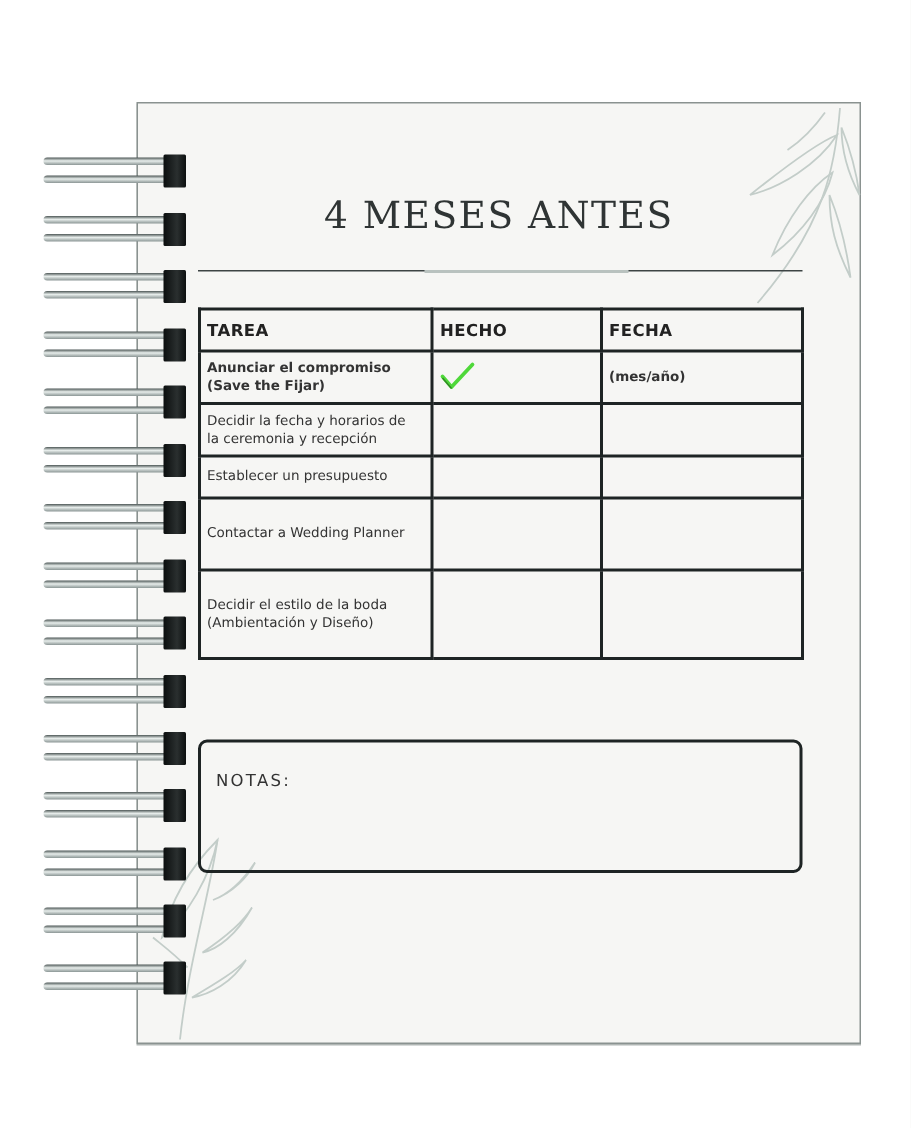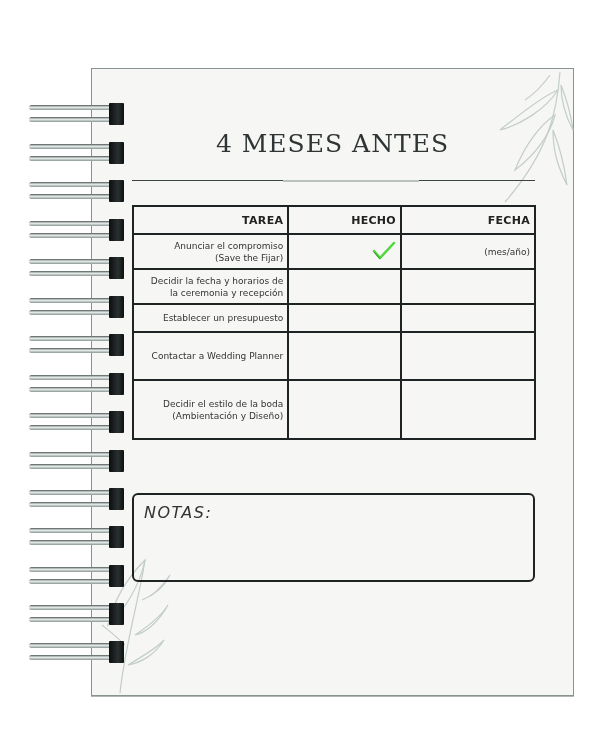--- a/index.html
+++ b/index.html
@@ -3,27 +3,27 @@
 <meta charset="utf-8">
 <style>
   html, body { margin:0; padding:0; }
   body { width:607px; height:752px; background:#ffffff; position:relative; overflow:hidden; font-family:"DejaVu Sans", sans-serif; }
   .page { position:absolute; left:91px; top:68px; width:483px; height:628px; background:#f6f6f4; border:1px solid #8a9290; box-sizing:border-box; box-shadow: 0 1px 0 #b0b6b4; }
   .leaf { position:absolute; }
   .title { position:absolute; left:91px; top:112px; width:483px; text-align:center; font-family:"DejaVu Serif", serif; font-size:25px; letter-spacing:1px; color:#2f3434; font-weight:normal; }
   .rule { position:absolute; left:132px; top:180px; width:403px; height:1px; background:#3d4444; }
   .rule-accent { position:absolute; left:283px; top:180px; width:136px; height:2px; background:#b9c2bf; }
   table.tasks { position:absolute; left:132px; top:205px; width:404px; border-collapse:collapse; table-layout:fixed; }
-  table.tasks th, table.tasks td { border:2px solid #1e2424; text-align:right; vertical-align:middle; padding:0 4px; color:#333; }
+  table.tasks th, table.tasks td { border:2px solid #1e2424; text-align:left; vertical-align:middle; padding:0 4px; color:#333; }
   table.tasks th { font-family:"DejaVu Sans", sans-serif; font-weight:bold; font-size:11px; height:26px; color:#222; letter-spacing:0.3px; }
   table.tasks td { font-size:9px; line-height:12px; }
   .col1 { width:146px; } .col2 { width:106px; } .col3 { width:126px; }
   .check { display:inline-block; }
   .notes { position:absolute; left:132px; top:493px; width:403px; height:89px; border:2px solid #1e2424; border-radius:6px; box-sizing:border-box; }
-  .notes-label { position:absolute; left:10px; top:8px; font-size:16px; letter-spacing:1.5px; color:#333;font-style:italic; }
+  .notes-label { position:absolute; left:10px; top:19px; font-size:11px; letter-spacing:1.5px; color:#333; }
   .rings { position:absolute; left:0; top:0; }
   .ring { position:absolute; left:29px; width:96px; height:20px; }
   .wire { position:absolute; left:0; width:88px; height:5px; border-radius:3px; background:linear-gradient(#4c5655 0%, #e8eeec 45%, #8b9695 100%); }
   .hole { position:absolute; left:80px; top:-2px; width:15px; height:22px; background:linear-gradient(90deg,#0b0e0e,#2a2f2f 60%,#0d1010); border-radius:1px; }
 </style>
 </head>
 <body>
 
 <div class="page"></div>
 
@@ -59,21 +59,21 @@
       <col class="col3">
     </colgroup>
   <thead>
     <tr>
       <th>TAREA</th>
       <th>HECHO</th>
       <th>FECHA</th>
     </tr>
   </thead>
   <tbody>
-    <tr style="height:35px;">
+    <tr style="height:35px;font-weight:bold;">
       <td><span>Anunciar el compromiso</span><br><span>(Save the Fijar)</span></td>
       <td>
         <svg class="check" width="24" height="20" viewBox="0 0 24 20">
             <path d="M2 11 L8 18 L22 3" fill="none" stroke="#4fd83a" stroke-width="2.5" stroke-linecap="round" stroke-linejoin="round"></path>
             <path d="M2 12 L8 19" fill="none" stroke="#1d5a16" stroke-width="1" opacity="0.6"></path>
           </svg>
       </td>
       <td>(mes/año)</td>
     </tr>
     <tr style="height:35px;">

